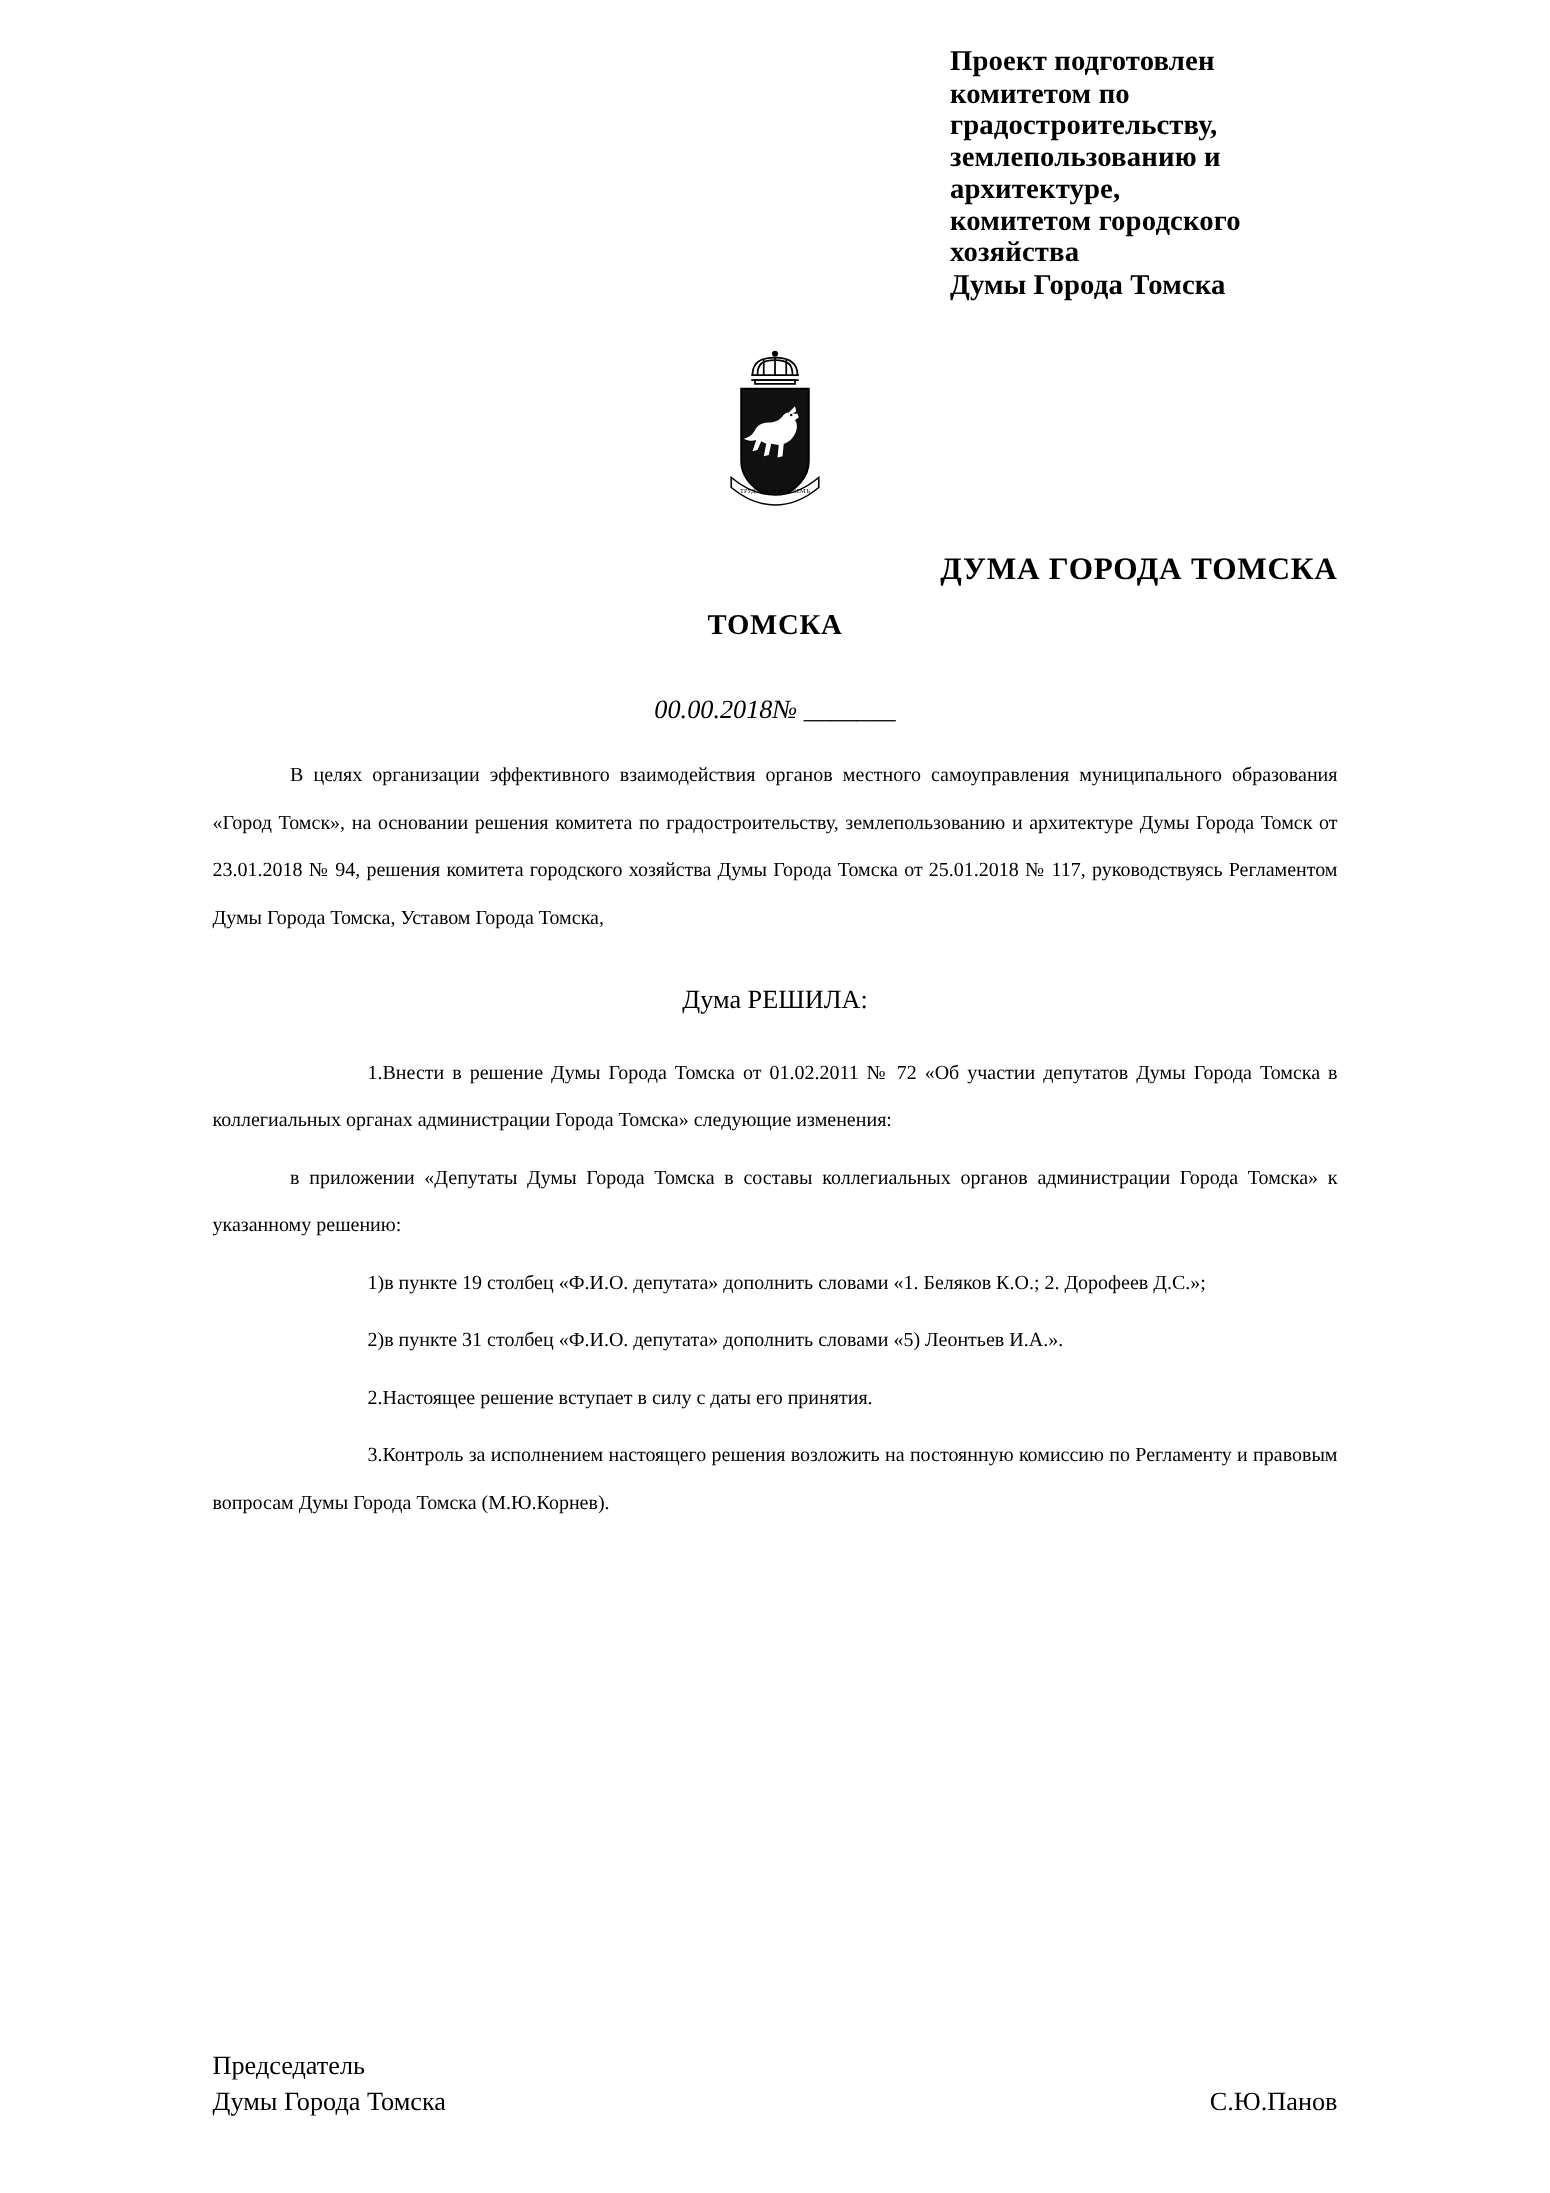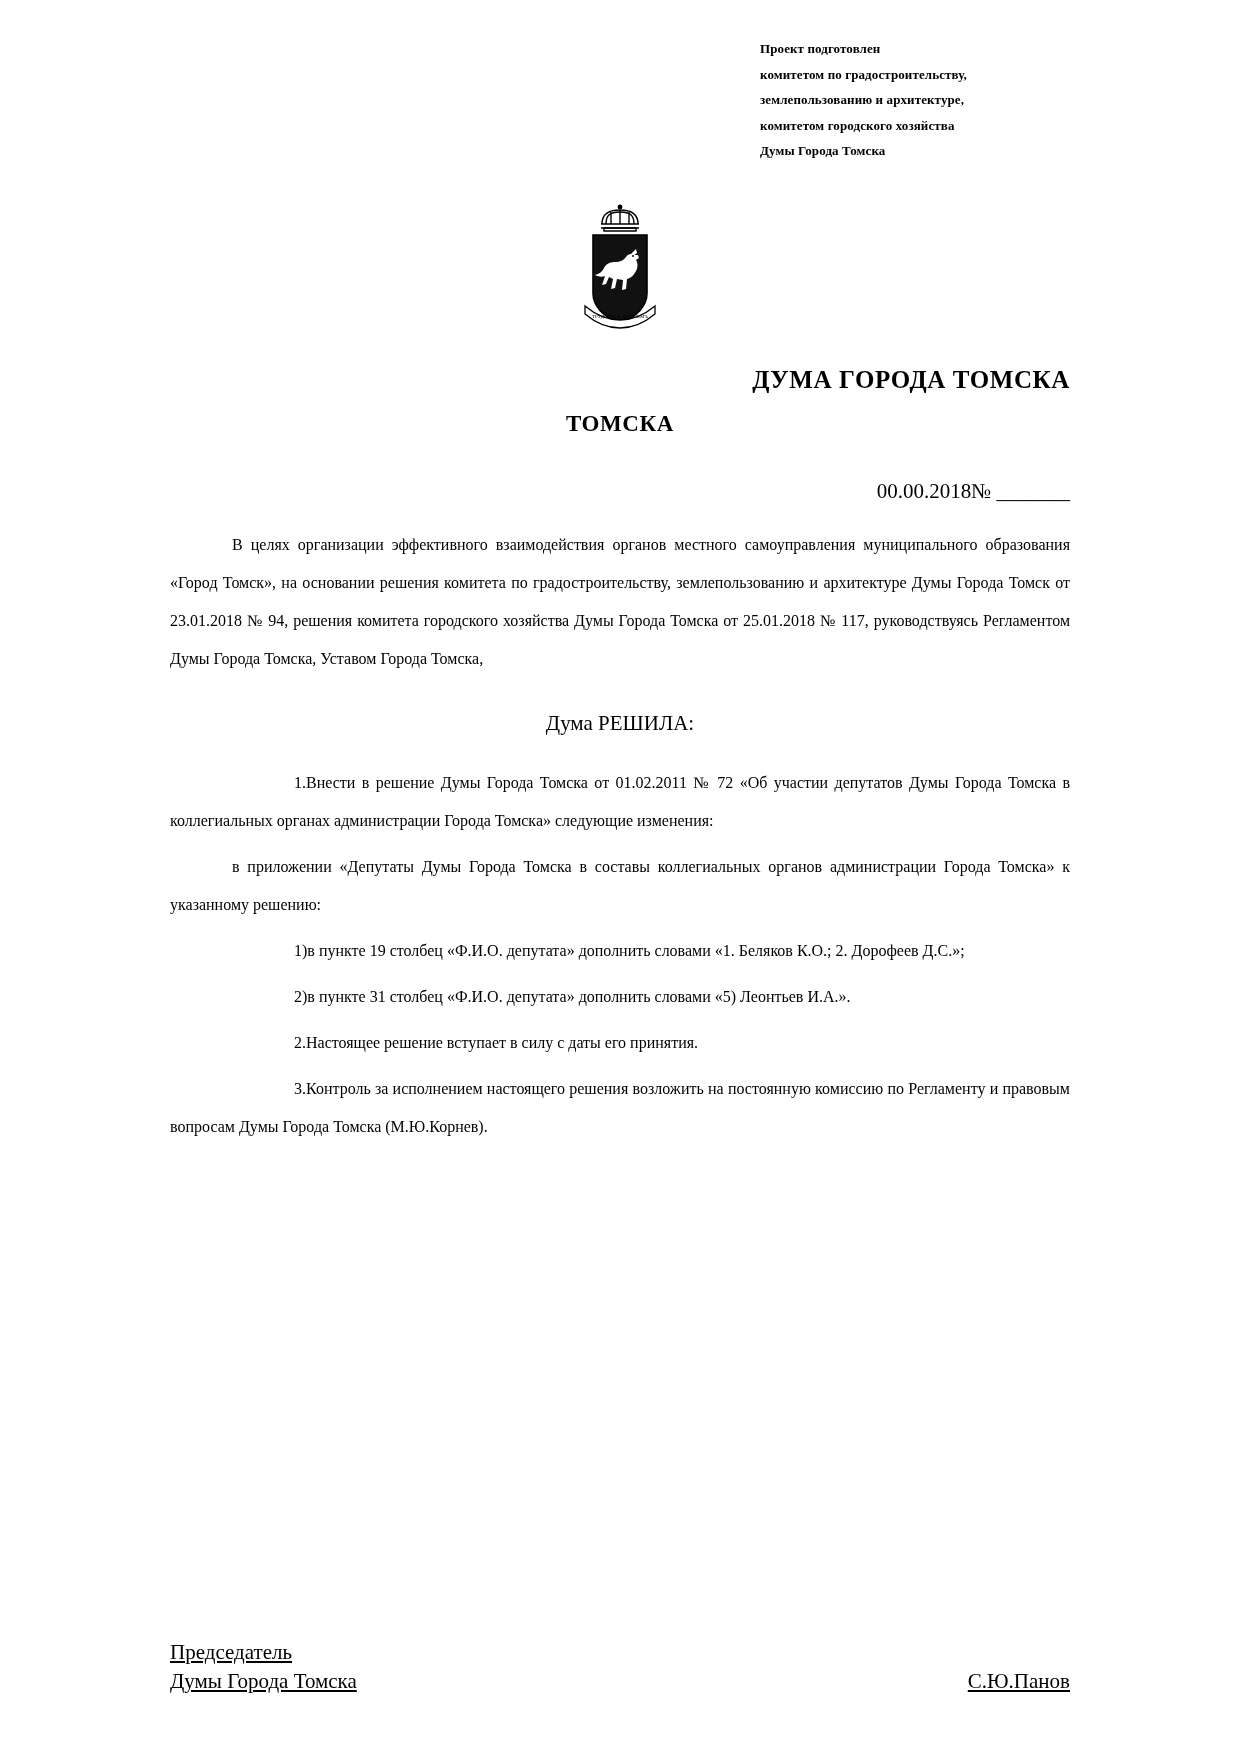--- a/index.html
+++ b/index.html
@@ -26,21 +26,21 @@
   
   .prepared-by {
     width: 100%;
     display: flex;
     justify-content: flex-start;
     padding-left: 590px;
     box-sizing: border-box;
   }
   .prepared-by .lines {
     font-weight: bold;
-    font-size: 13px;
+    font-size: 23px;
     line-height: 25.5px;
     letter-spacing: 0.1px;
   }
 
   
   .emblem-wrap {
     margin-top: 38px;
     display: flex;
     justify-content: center;
   }
@@ -62,24 +62,25 @@
     text-align: center;
     font-size: 23px;
     font-weight: bold;
     letter-spacing: 0.6px;
     margin-top: 17px;
   }
 
   
   .daterow {
     display: flex;
-    justify-content: flex-end;
+    justify-content: center;
     align-items: baseline;
     margin-top: 42px;
     font-size: 21px;
+    font-style: italic;
   }
 
   
   .subject {
     margin-top: 10px;
     width: 410px;
     font-weight: bold;
     font-size: 20.5px;
     line-height: 28.5px;
     text-align: justify;
@@ -118,21 +119,20 @@
   .signature {
     position: absolute;
     left: 170px;
     right: 170px;
     bottom: 58px;
     display: flex;
     justify-content: space-between;
     align-items: flex-end;
     font-size: 21px;
     line-height: 29px;
-    text-decoration: underline;
   }
   .signature .left { text-align: left; }
   .signature .right { text-align: right; }
 </style>
 </head>
 <body>
 
 <div class="page">
 
   <div class="prepared-by">

